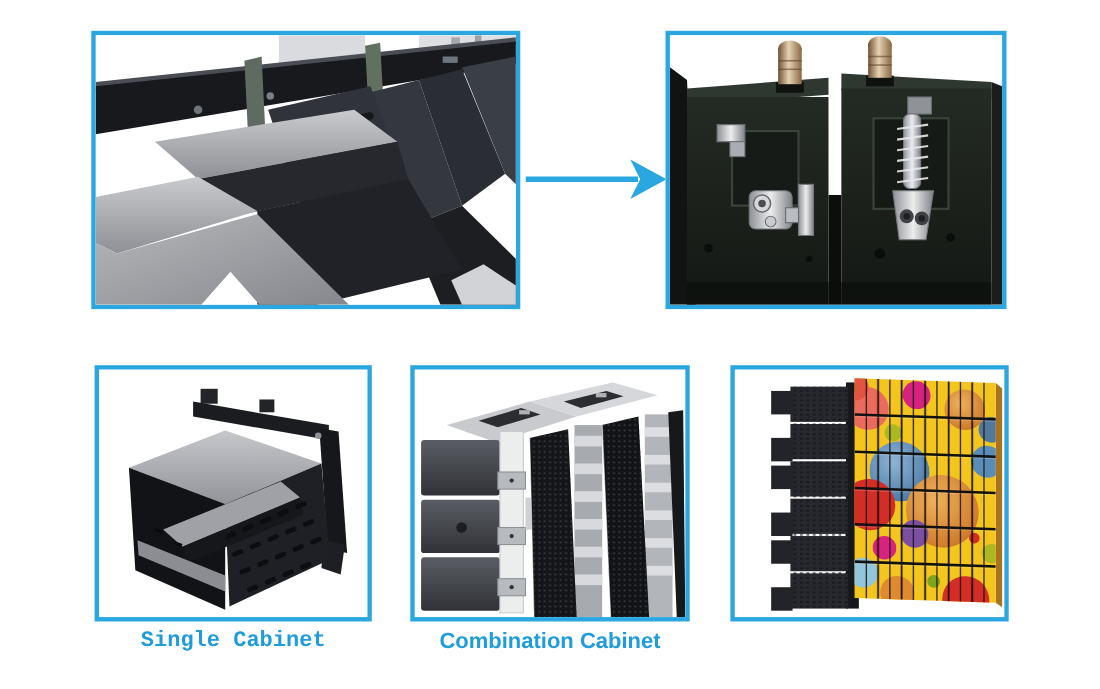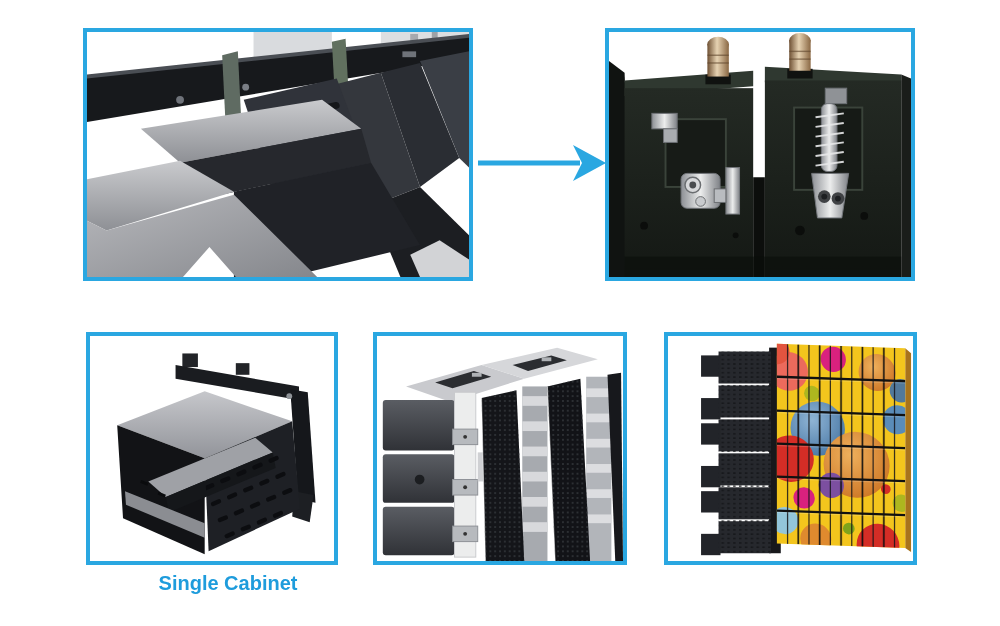--- a/index.html
+++ b/index.html
@@ -13,21 +13,21 @@
   .photo-frame{position:absolute;border:4px solid var(--accent);background:#fff;box-sizing:border-box;}
   .photo-frame svg{display:block;width:100%;height:100%;}
   #frame-rows   {left:83px; top:28px; width:390px;height:253px;}
   #frame-lock   {left:605px;top:28px; width:310px;height:253px;}
   #frame-single {left:86px; top:332px;width:252px;height:233px;}
   #frame-combo  {left:373px;top:332px;width:254px;height:233px;}
   #frame-screen {left:664px;top:332px;width:253px;height:233px;}
   .flow-arrow{position:absolute;left:476px;top:141px;width:132px;height:44px;}
   .caption{position:absolute;top:571px;height:26px;text-align:center;
            font-size:20px;font-weight:bold;color:var(--caption);line-height:24px;}
-  #cap-single{left:102px;width:252px;}
+  #cap-single{left:86px;width:252px;font-family:Liberation Mono, monospace;}
   #cap-combo {left:373px;width:254px;}
   #cap-screen{left:664px;width:253px;}
 </style>
 </head>
 <body>
 
 <div class="stage">
 
   <figure class="photo-frame" id="frame-rows" style="margin:0">
     <svg viewBox="0 0 390 253" preserveAspectRatio="none">
@@ -349,14 +349,15 @@
             <line x1="0" y1="105" x2="132" y2="105"></line>
               <line x1="0" y1="139" x2="132" y2="139"></line>
             <line x1="0" y1="174" x2="132" y2="174"></line>
           </g>
         </g>
       </g>
     </svg>
   </figure>
 
   <div class="caption" id="cap-single">Single Cabinet</div>
+  <div class="caption" id="cap-combo">Combination Cabinet</div>
 
 </div>
 
 </body></html>

